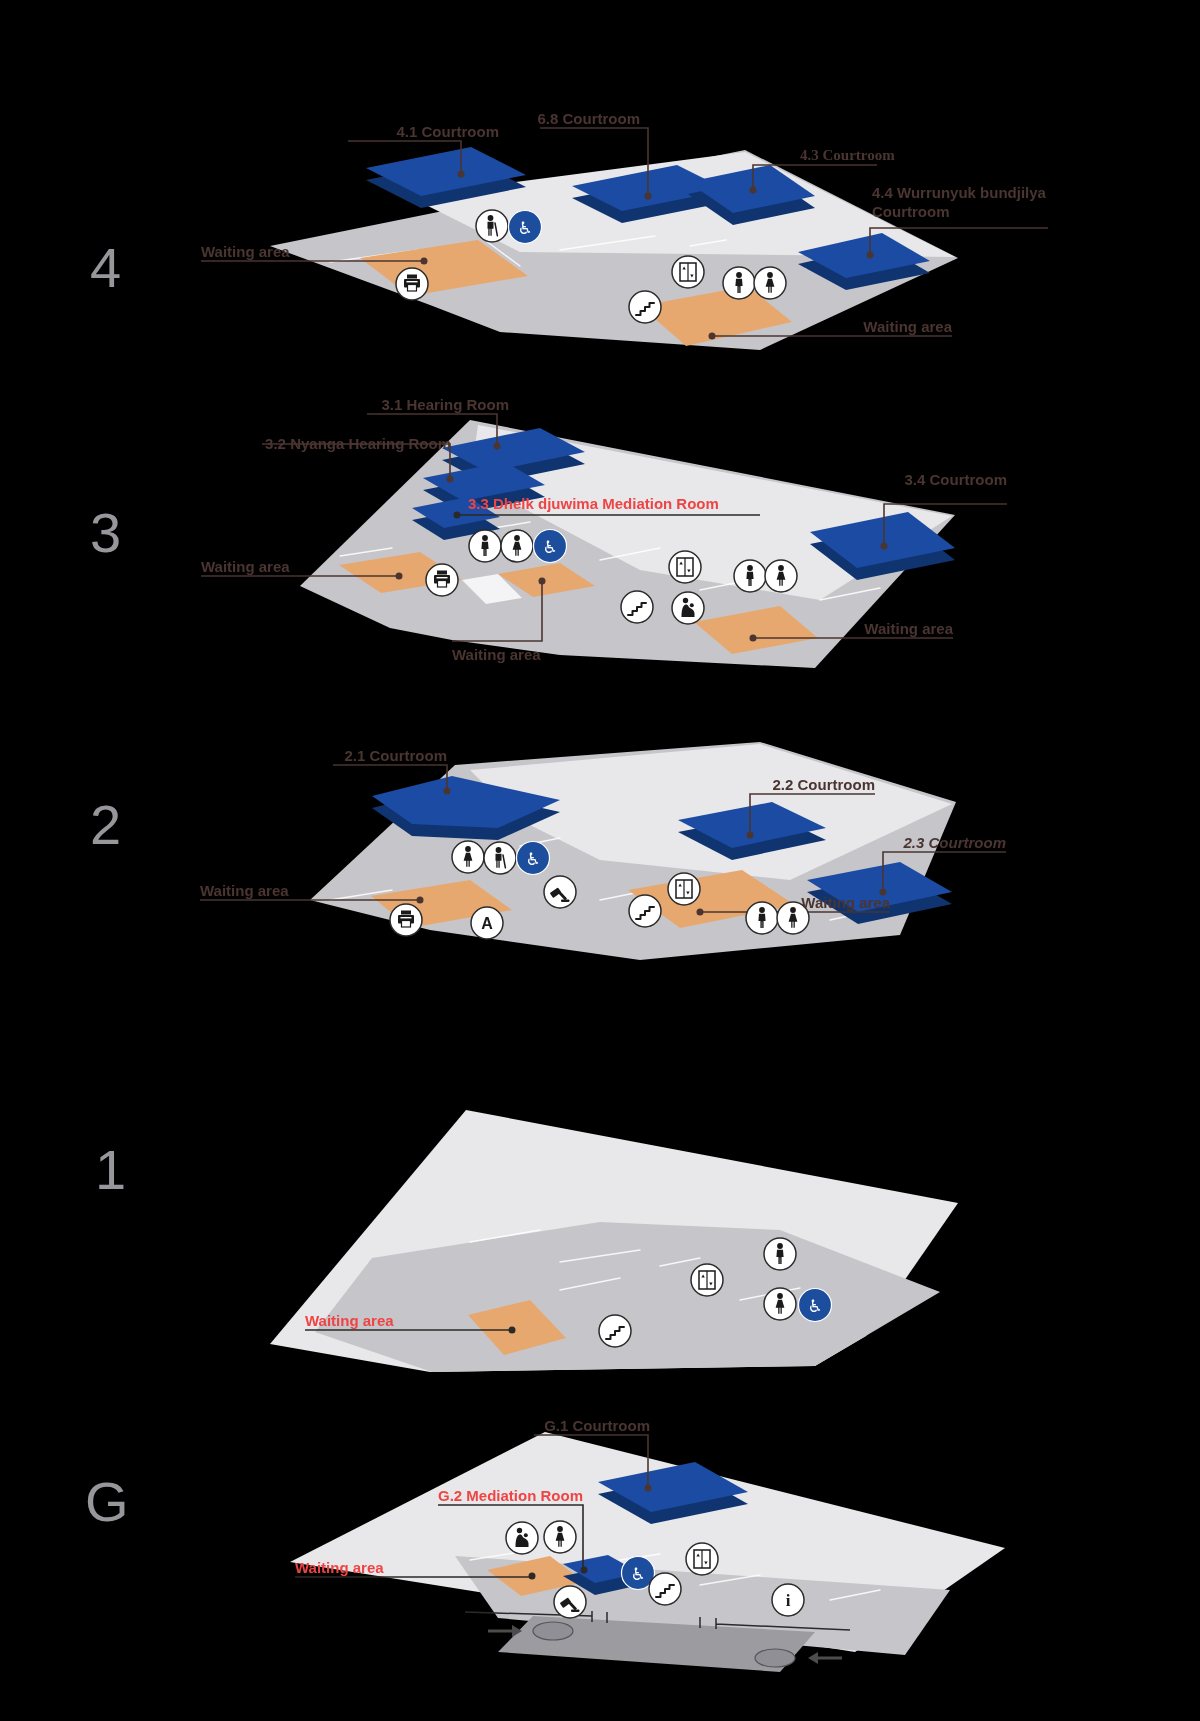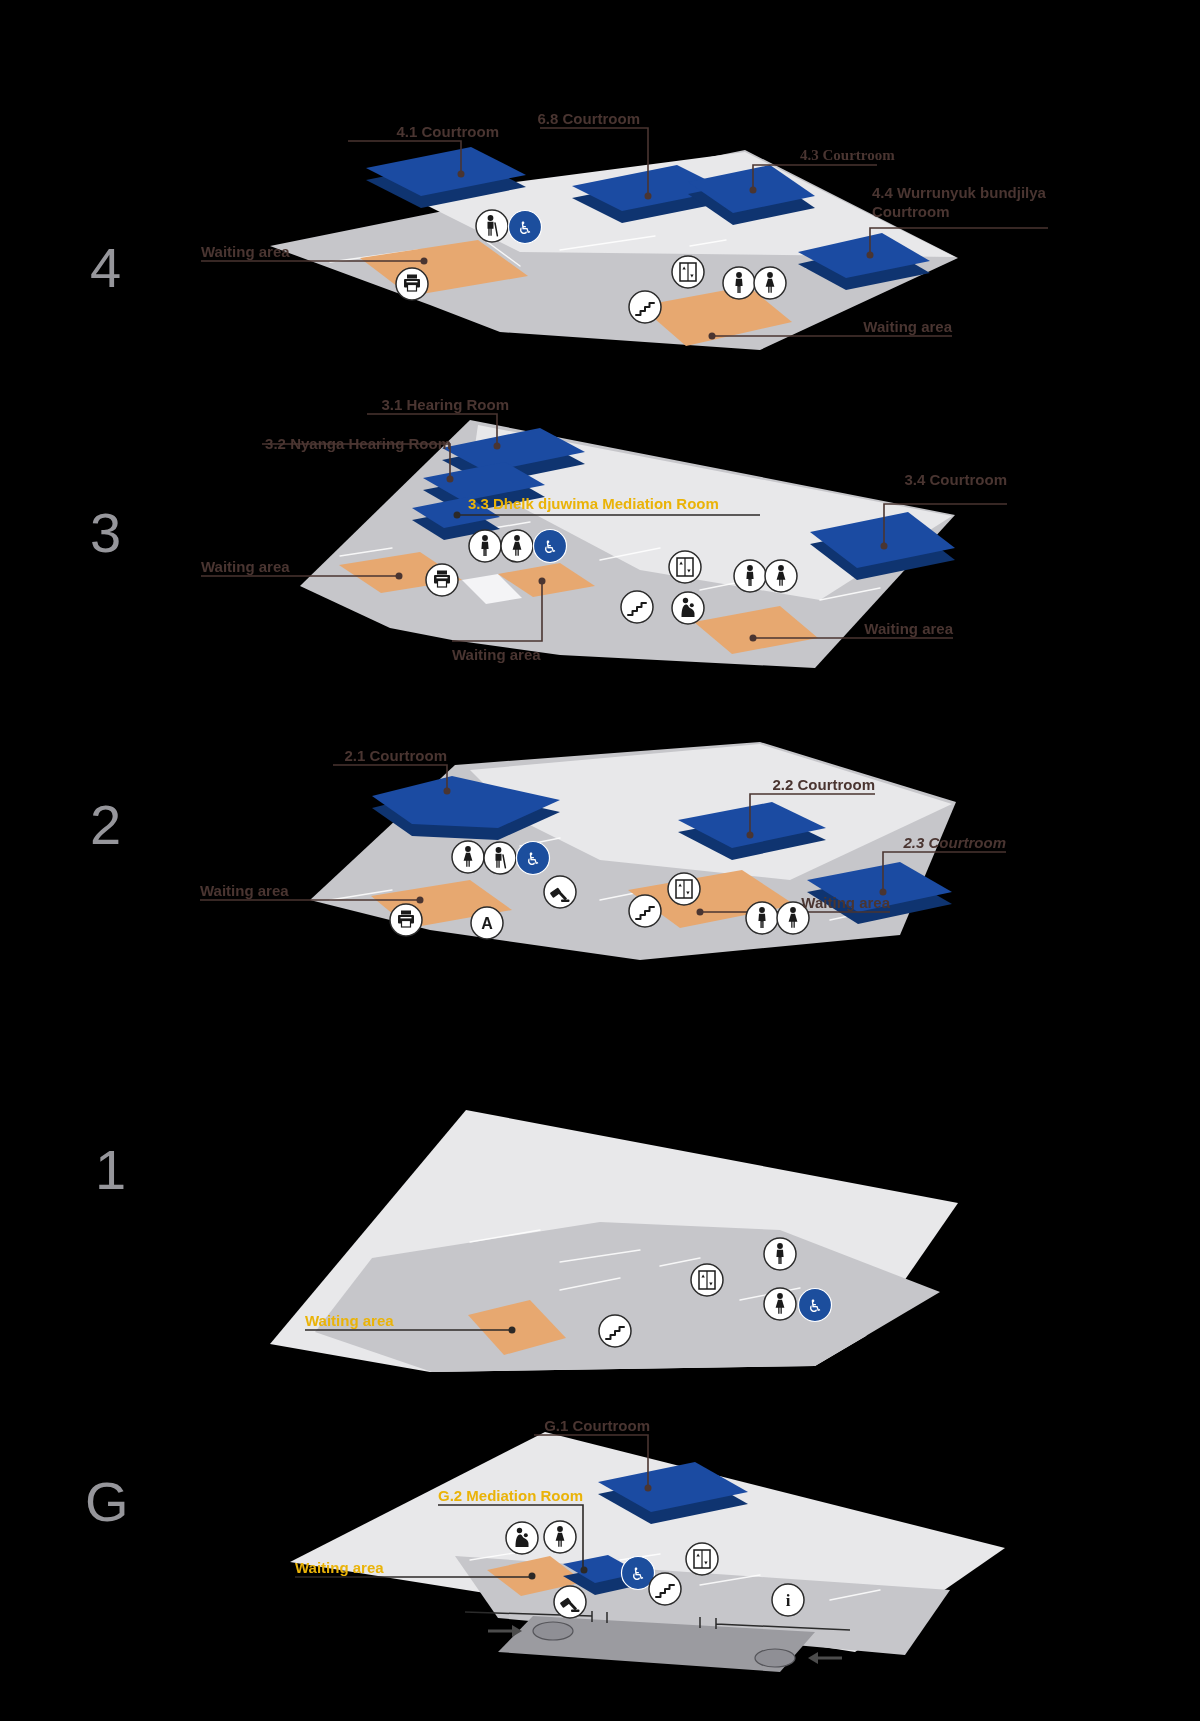--- a/index.html
+++ b/index.html
@@ -21,21 +21,21 @@
   .leader-dark{stroke:#2c2927;}
   .dot{fill:#4a3531;}
   .dot-dark{fill:#2c2927;}
   
   .icw{fill:#ffffff;stroke:#2b2b2b;stroke-width:1.5;}
   .icb{fill:#1c4e9d;stroke:#ffffff;stroke-width:1.2;}
   .glyph{fill:#1a1a1a;}
   
   .lbl{position:absolute;font-size:15px;font-weight:700;line-height:19px;
        color:#4a3531;white-space:nowrap;}
-  .lbl.dark{color:#eab308;}
+  .lbl.dark{color:#ef4444;}
   .lbl.r{transform:translateX(-100%);}
   .lbl.wrap{white-space:normal;width:190px;}
   .floor-num{position:absolute;font-size:56px;font-weight:500;color:#96969b;line-height:1;}
 </style>
 </head>
 <body>
 
 <div id="stage">
 
 <svg id="plan-svg" width="1200" height="1721" viewBox="0 0 1200 1721">

